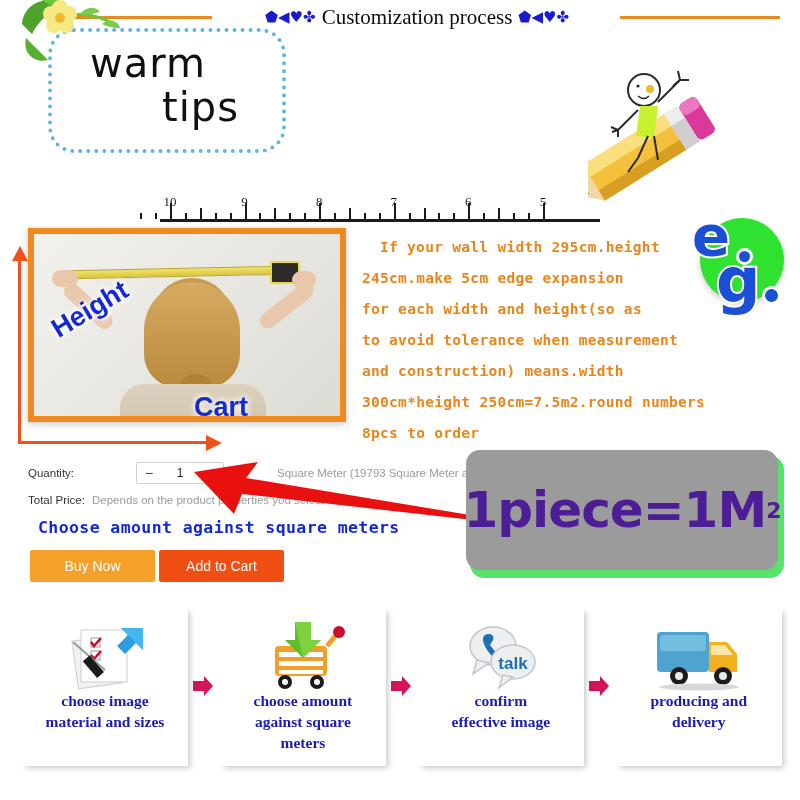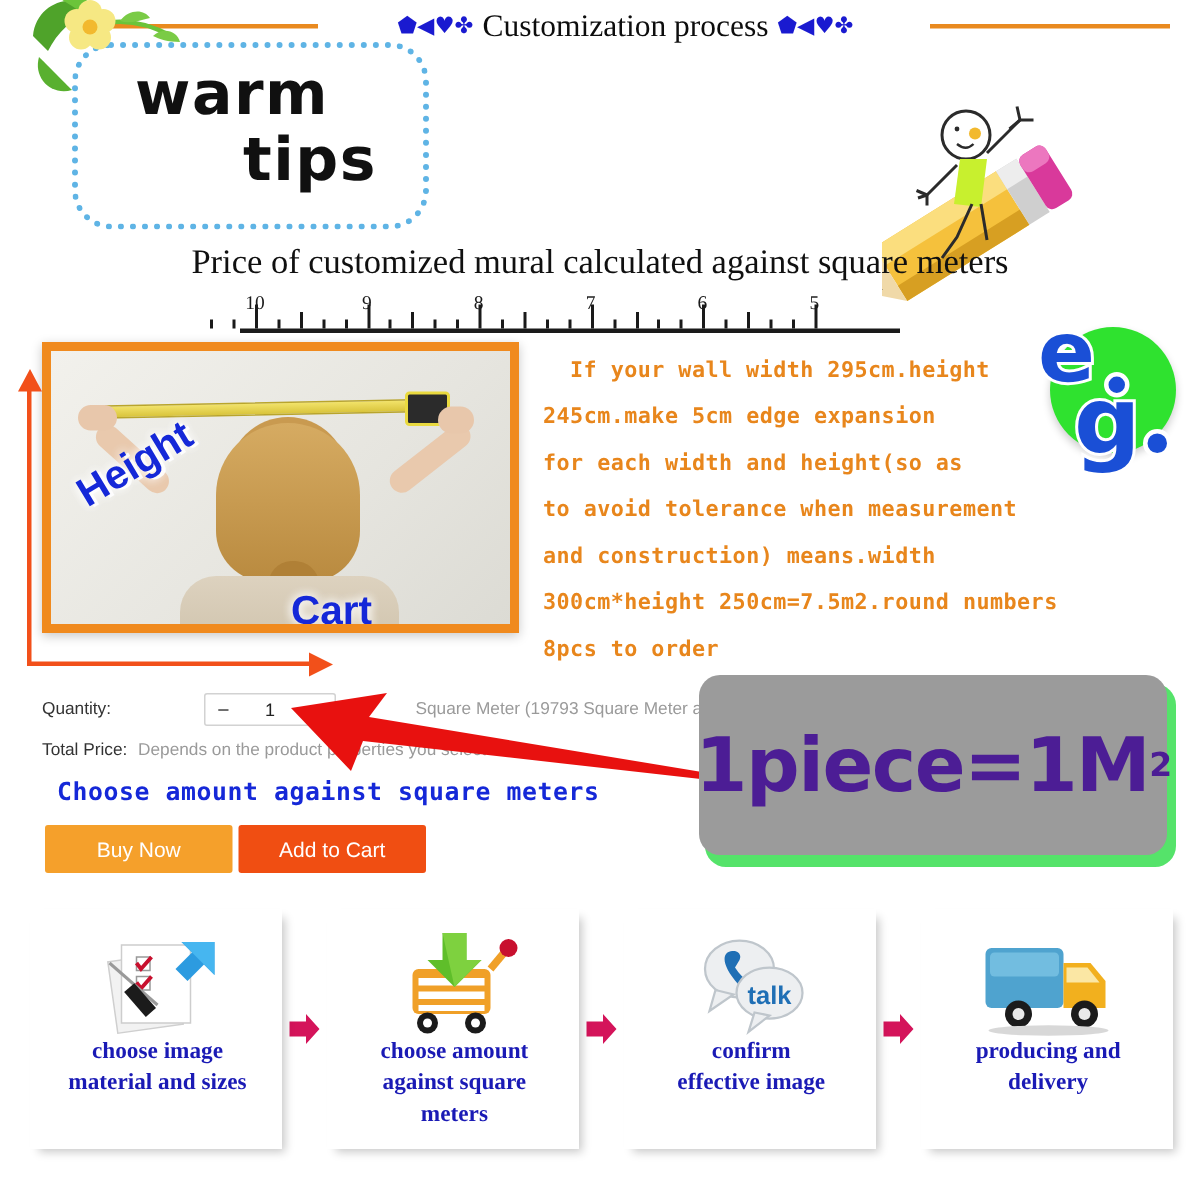--- a/index.html
+++ b/index.html
@@ -16,21 +16,21 @@
   .hdr-rule.right{left:620px;width:160px;}
   .hdr-center{position:absolute;left:212px;top:0;width:410px;height:34px;
     display:flex;align-items:center;justify-content:center;gap:6px;}
   .suits{font-size:15px;color:#1a1ad0;letter-spacing:0px;line-height:1;font-family:"DejaVu Sans",sans-serif;}
   .hdr-title{font-family:"Liberation Serif", serif;font-size:21px;color:#0d0d0d;white-space:nowrap;}
 
   
   .tips-box{position:absolute;left:48px;top:28px;width:230px;height:117px;
     border:4px dotted #5FB4E5;border-radius:26px;background:#fff;}
   .tips-inner{position:absolute;left:50px;top:26px;width:230px;height:120px;}
-  .tips-word{position:absolute;font-family:"DejaVu Sans",sans-serif;font-weight:700;
+  .tips-word{position:absolute;font-family:"DejaVu Sans",sans-serif;font-weight:400;
     color:#101010;letter-spacing:1px;}
   .tips-warm{left:40px;top:14px;font-size:40px;}
   .tips-tips{left:96px;top:58px;font-size:40px;margin-left:16px;}
   
   .leafwrap{position:absolute;left:14px;top:-10px;width:100px;height:80px;}
 
   
   .pencil-wrap{position:absolute;left:588px;top:62px;width:135px;height:150px;}
 
   
@@ -205,21 +205,20 @@
       <path d="M52 44 l-4 30 l18 2 l4 -32 z" fill="#C8F02E"></path>
       <path d="M70 40 L92 18" stroke="#2b2b2b" stroke-width="2" fill="none"></path>
       <path d="M92 18 l-2 -9 M92 18 l9 0 M92 18 l-7 6" stroke="#2b2b2b" stroke-width="2" fill="none"></path>
       <path d="M50 48 L30 68" stroke="#2b2b2b" stroke-width="2" fill="none"></path>
       <path d="M30 68 l-6 2 M30 68 l0 7 M30 68 l-7 -3" stroke="#2b2b2b" stroke-width="2" fill="none"></path>
       <path d="M60 74 L50 96 L40 110" stroke="#2b2b2b" stroke-width="2" fill="none"></path>
       <path d="M66 74 L70 98" stroke="#2b2b2b" stroke-width="2" fill="none"></path>
     </svg>
   </div>
 
-  <div class="subhead">Price of customized mural calculated against square meters</div>
 
   <div class="ruler">
     <div class="ruler-base"></div>
     <div id="ruler-ticks">
         <div class="tick maj" style="left: 10px;"></div>
         <div class="tick min" style="left: 24.9153px;"></div>
         <div class="tick mid" style="left: 39.8305px;"></div>
         <div class="tick min" style="left: 54.7458px;"></div>
         <div class="tick min" style="left: 69.661px;"></div>
         <div class="tick maj" style="left: 84.5763px;"></div>

